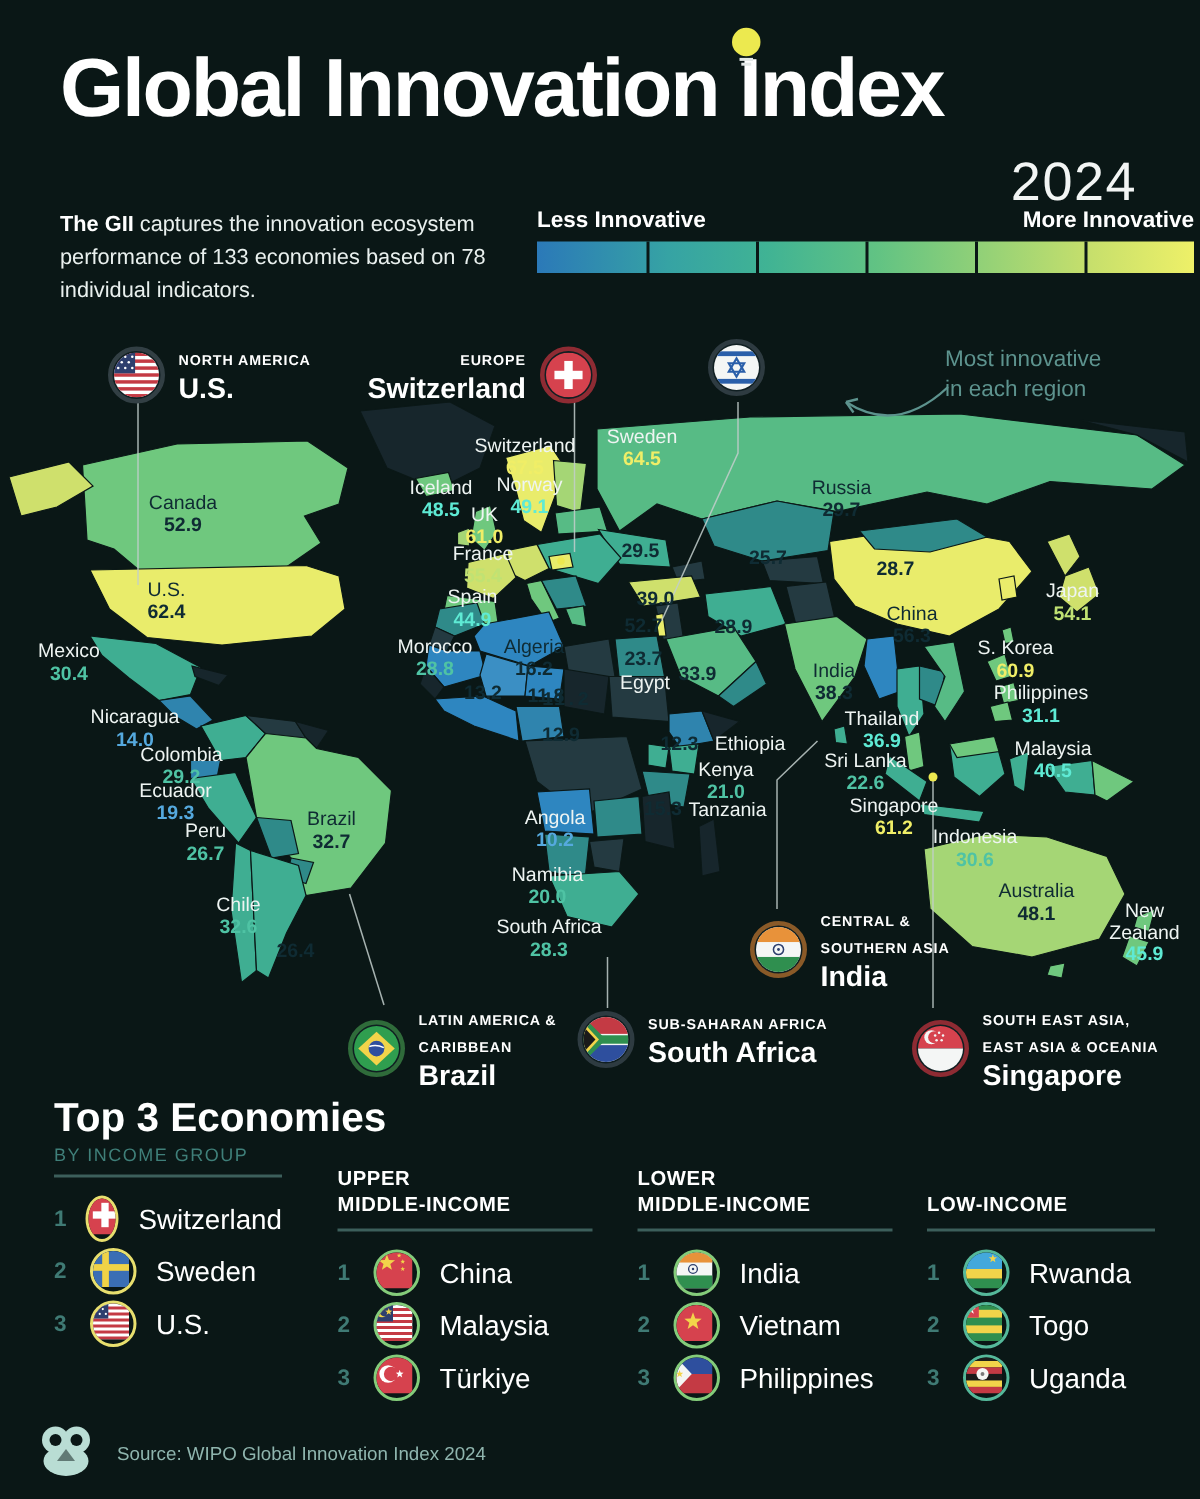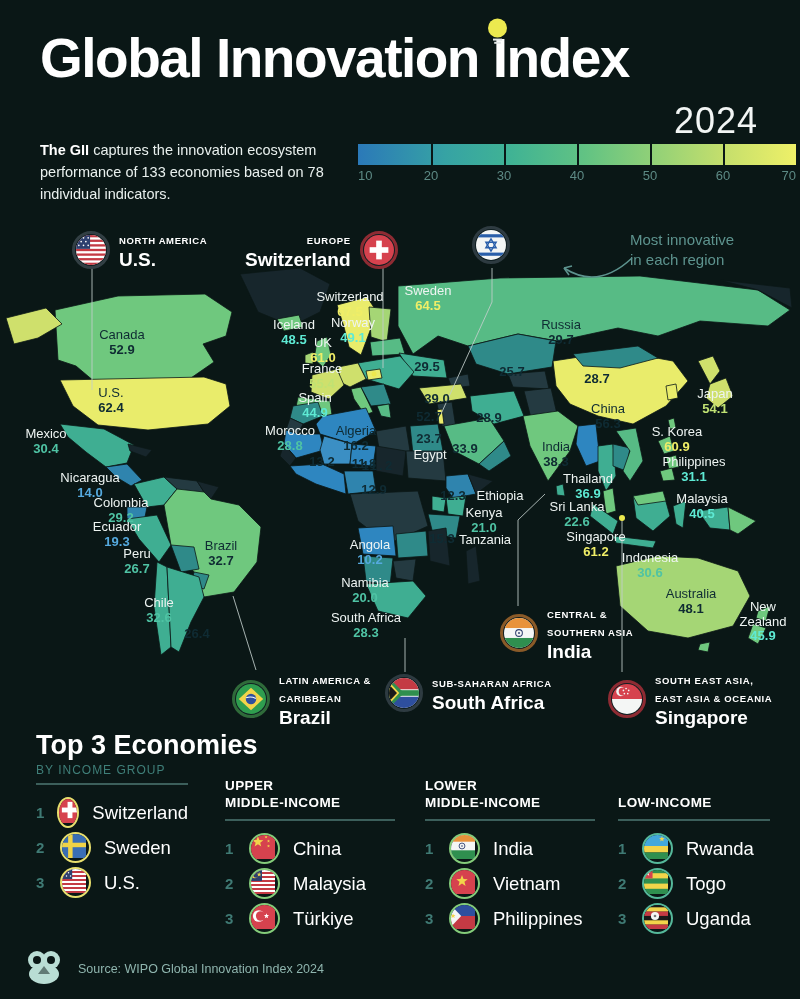--- a/index.html
+++ b/index.html
@@ -70,35 +70,30 @@
     <rect x="6" y="20.6" width="9" height="2" fill="#e2e7e6"></rect>
     <rect x="7.2" y="23.8" width="6.6" height="2" fill="#e2e7e6"></rect>
   </svg>
 </div>
 <div class="abs" id="year">2024</div>
 <div class="abs" id="desc">
   <span class="bold">The GII</span><span> captures the innovation ecosystem performance of 133 economies based on 78 individual indicators.</span>
 </div>
 
 <div class="abs" id="legend">
+  <div class="lrow">
+    <span>Less Innovative</span>
+    <span>More Innovative</span>
+  </div>
   <div class="bar" id="legend-bar">
       <i style="left: 16.6667%;"></i>
       <i style="left: 33.3333%;"></i>
       <i style="left: 50%;"></i>
       <i style="left: 66.6667%;"></i>
       <i style="left: 83.3333%;"></i>
-    </div>
-  <div class="ticks" id="legend-ticks">
-      <span style="left: 0%; transform: none;">10</span>
-      <span style="left: 16.6667%; transform: translateX(-50%);">20</span>
-      <span style="left: 33.3333%; transform: translateX(-50%);">30</span>
-      <span style="left: 50%; transform: translateX(-50%);">40</span>
-      <span style="left: 66.6667%; transform: translateX(-50%);">50</span>
-      <span style="left: 83.3333%; transform: translateX(-50%);">60</span>
-      <span style="left: 100%; transform: translateX(-100%);">70</span>
     </div>
 </div>
 
 <svg class="abs" id="map-svg" width="800" height="440" viewBox="0 0 800 440">
     <path d="M240,6 L300,0 L330,16 L320,44 L292,58 L258,44 Z" fill="#17262c" stroke="#0b1817" stroke-width="0.8"></path>
     <path d="M398,18 L500,10 L640,8 L758,22 L790,42 L768,58 L700,53 L658,68 L618,60 L558,73 L518,66 L468,78 L438,68 L413,86 L398,58 Z" fill="#57bb85" stroke="#0b1817" stroke-width="0.8"></path>
     <path d="M720,12 L790,20 L792,40 L758,22 Z" fill="#17262c" stroke="#0b1817" stroke-width="0.8"></path>
     <path d="M55,42 L118,28 L205,26 L232,44 L226,68 L203,76 L214,94 L188,112 L95,114 L76,98 L58,92 Z" fill="#6fc87e" stroke="#0b1817" stroke-width="0.8"></path>
     <path d="M6,50 L46,40 L62,56 L38,70 L14,76 Z" fill="#cfe06c" stroke="#0b1817" stroke-width="0.8"></path>
     <path d="M60,112 L204,109 L226,116 L230,138 L208,156 L148,162 L98,157 L73,138 Z" fill="#e9ec6b" stroke="#0b1817" stroke-width="0.8"></path>

